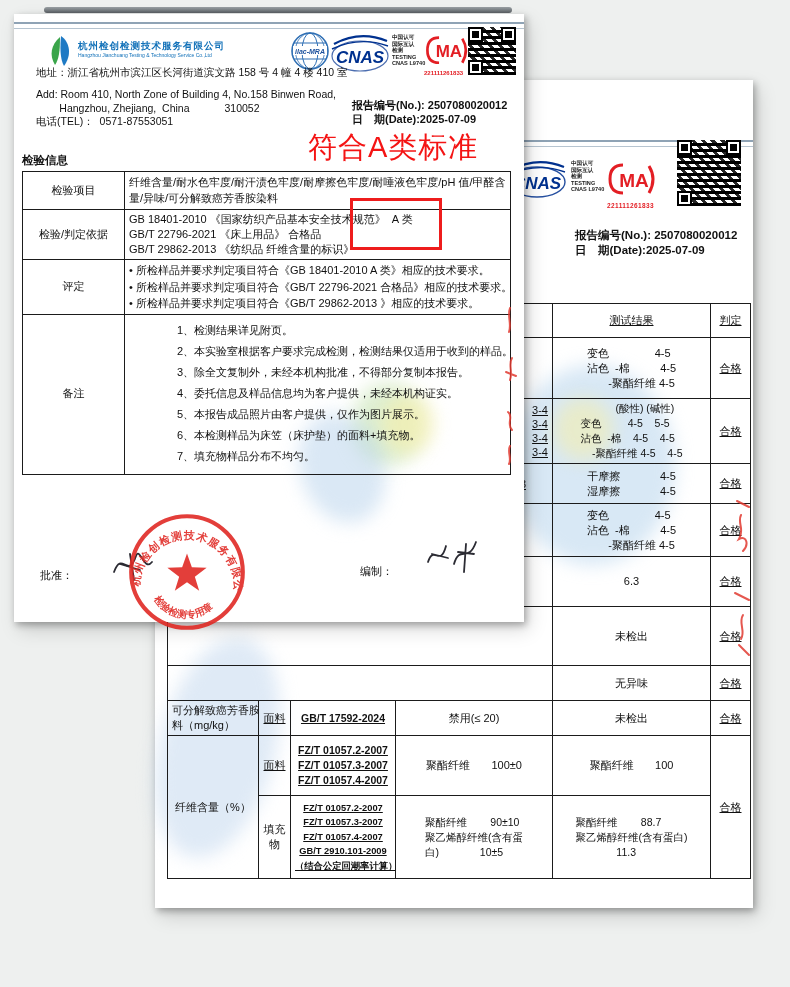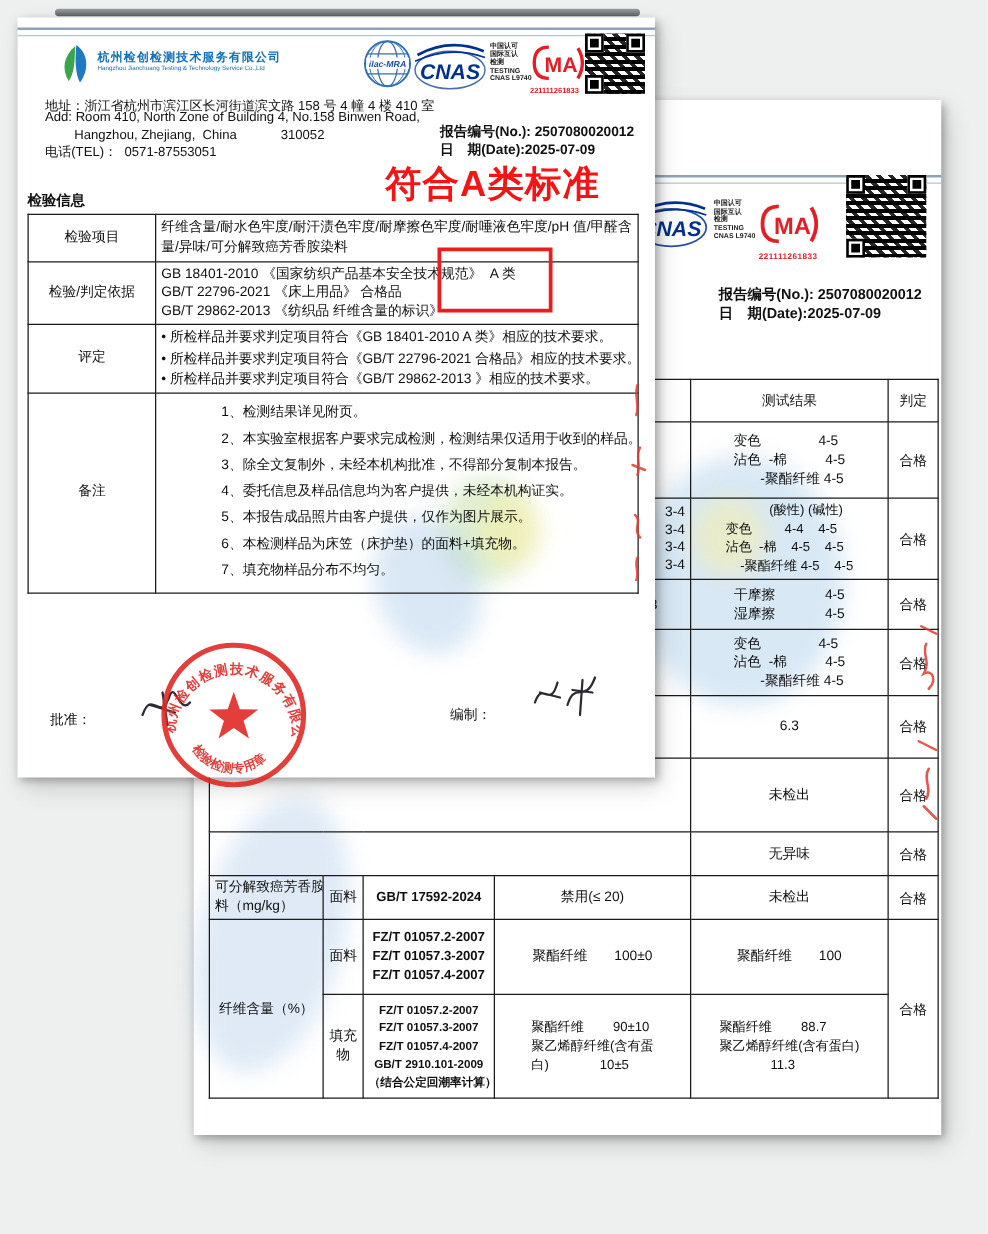--- a/index.html
+++ b/index.html
@@ -25,21 +25,21 @@
   .t1 .dlines div{line-height:15px;white-space:pre;}
   .tinytxt div{font-size:5.6px;line-height:6.6px;font-weight:bold;color:#222;white-space:pre;}
   .blue{color:#1070b8;}
   .qr{position:absolute;background:
       repeating-linear-gradient(45deg,rgba(0,0,0,.85) 0 3px,rgba(255,255,255,0) 3px 7px),
       repeating-linear-gradient(0deg,#000 0 3px,#fff 3px 6px),
       repeating-linear-gradient(90deg,#000 0 3px,#fff 3px 6px);}
   .qr i{position:absolute;width:11px;height:11px;background:#fff;border:2px solid #000;box-shadow:inset 0 0 0 2px #fff,inset 0 0 0 6px #000;}
   .qr .tl{left:0;top:0;} .qr .tr{right:0;top:0;} .qr .bl{left:0;bottom:0;}
   .wm{position:absolute;border-radius:50%;filter:blur(9px);}
-  .banner{font-weight:bold;color:#f41414;letter-spacing:1px;font-size:29px;}
+  .banner{font-weight:normal;color:#f41414;letter-spacing:1px;font-size:29px;}
   .redbox{position:absolute;border:3px solid #ee1c1c;z-index:6;}
   .sig path{stroke:#2b2b33;stroke-width:1.8;fill:none;stroke-linecap:round;}
   .redmark path{stroke:#e03a30;stroke-width:2;fill:none;stroke-linecap:round;opacity:.85;}
 </style>
 </head>
 <body>
 
 <div id="canvas">
 
   <div class="page" style="left:155px;top:80px;width:598px;height:828px;">
@@ -70,21 +70,21 @@
     <div class="abs" style="left:452px;top:122px;font-size:6.5px;color:#e31e24;font-weight:bold;letter-spacing:.4px;">221111261833</div>
     <div class="qr" style="left:522px;top:60px;width:64px;height:66px;">
         <i class="tl"></i>
         <i class="tr"></i>
         <i class="bl"></i>
       </div>
 
     <div class="abs lbl" style="left:420px;top:148px;font-size:11.5px;">报告编号(No.): 2507080020012</div>
     <div class="abs lbl" style="left:420px;top:163px;font-size:11.5px;">日　期(Date):2025-07-09</div>
 
-    <table class="rpt t2" style="left:12px;top:223px;width:583px;">
+    <table class="rpt t2" style="left:12px;top:223px;width:583px;text-decoration:underline;">
       <colgroup>
           <col style="width:91px">
           <col style="width:32px">
           <col style="width:105px">
           <col style="width:157px">
           <col style="width:158px">
           <col style="width:40px">
         </colgroup>
       <tbody>
           <tr style="height:34px">
@@ -96,21 +96,21 @@
         <td colspan="4" class="reqr">
               <div class="lines"></div>
             </td>
         <td class="res"><div class="lines"><div>变色               4-5</div><div>沾色  -棉          4-5</div><div>       -聚酯纤维 4-5</div></div></td>
         <td class="ctr">合格</td>
       </tr>
       <tr style="height:62px">
         <td colspan="4" class="reqr">
               <div><div>3-4</div><div>3-4</div><div>3-4</div><div>3-4</div></div>
             </td>
-        <td class="res"><div class="lines" style="font-size:10.5px"><div>            (酸性) (碱性)</div><div>变色         4-4    4-5</div><div>沾色  -棉    4-5    4-5</div><div>    -聚酯纤维 4-5    4-5</div></div></td>
+        <td class="res"><div class="lines" style="font-size:10.5px"><div>            (酸性) (碱性)</div><div>变色         4-5    5-5</div><div>沾色  -棉    4-5    4-5</div><div>    -聚酯纤维 4-5    4-5</div></div></td>
         <td class="ctr">合格</td>
       </tr>
       <tr style="height:40px">
         <td colspan="4" class="reqr" style="padding-right:26px">
               <div><div>3</div></div>
             </td>
         <td class="res"><div class="lines"><div>干摩擦             4-5</div><div>湿摩擦             4-5</div></div></td>
         <td class="ctr">合格</td>
       </tr>
       <tr style="height:53px">
@@ -221,21 +221,21 @@
       <path d="M42,4 Q50,17 42,31" stroke="#e31e24" stroke-width="3" fill="none"></path>
       <text x="27" y="25" text-anchor="middle" font-size="19" font-weight="bold" fill="#e31e24">MA</text>
     </svg>
     <div class="abs" style="left:410px;top:56px;font-size:6px;color:#e31e24;font-weight:bold;">221111261833</div>
     <div class="qr" style="left:454px;top:13px;width:48px;height:48px;">
         <i class="tl"></i>
         <i class="tr"></i>
         <i class="bl"></i>
       </div>
 
-    <div class="abs" style="left:22px;top:64px;font-size:10.5px;">地址：浙江省杭州市滨江区长河街道滨文路 158 号 4 幢 4 楼 410 室</div>
+    <div class="abs" style="left:22px;top:52px;font-size:10.5px;">地址：浙江省杭州市滨江区长河街道滨文路 158 号 4 幢 4 楼 410 室</div>
     <div class="abs" style="left:22px;top:74px;font-size:10.5px;">Add: Room 410, North Zone of Building 4, No.158 Binwen Road,</div>
     <div class="abs" style="left:22px;top:87.5px;font-size:10.5px;white-space:pre;text-align:center;">        Hangzhou, Zhejiang,  China            310052</div>
     <div class="abs" style="left:22px;top:101px;font-size:10.5px;white-space:pre;">电话(TEL)：  0571-87553051</div>
 
     <div class="abs lbl" style="left:338px;top:84px;font-size:11px;">报告编号(No.): 2507080020012</div>
     <div class="abs lbl" style="left:338px;top:98px;font-size:11px;">日　期(Date):2025-07-09</div>
 
     <div class="abs banner" style="left:294px;top:114px;">符合A类标准</div>
 
     <div class="abs lbl" style="left:8px;top:139px;font-size:11.5px;">检验信息</div>

